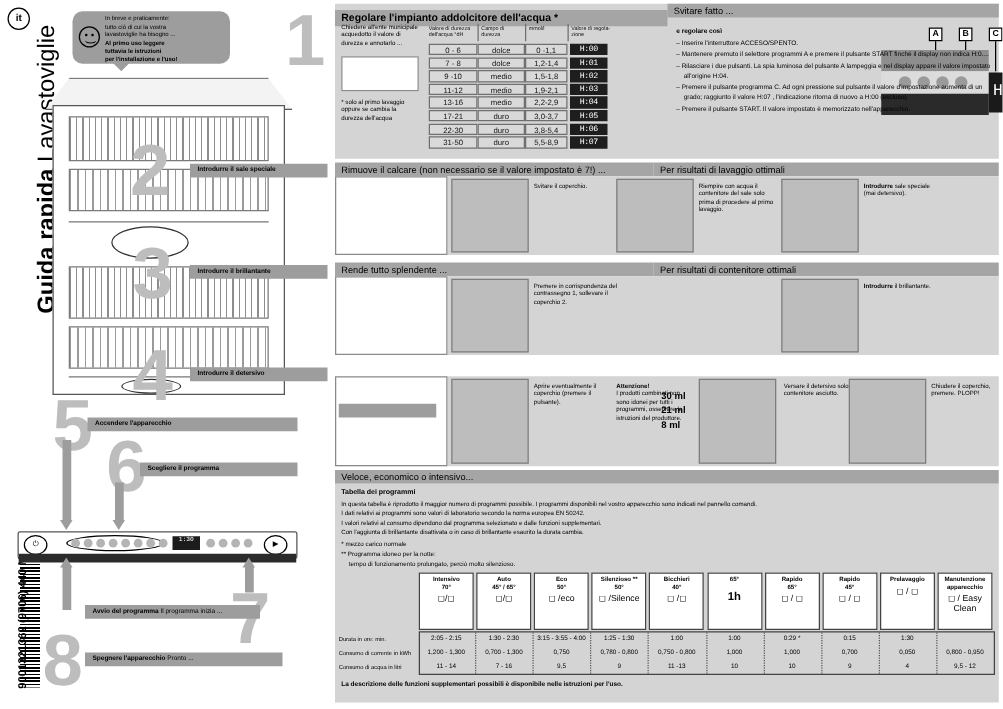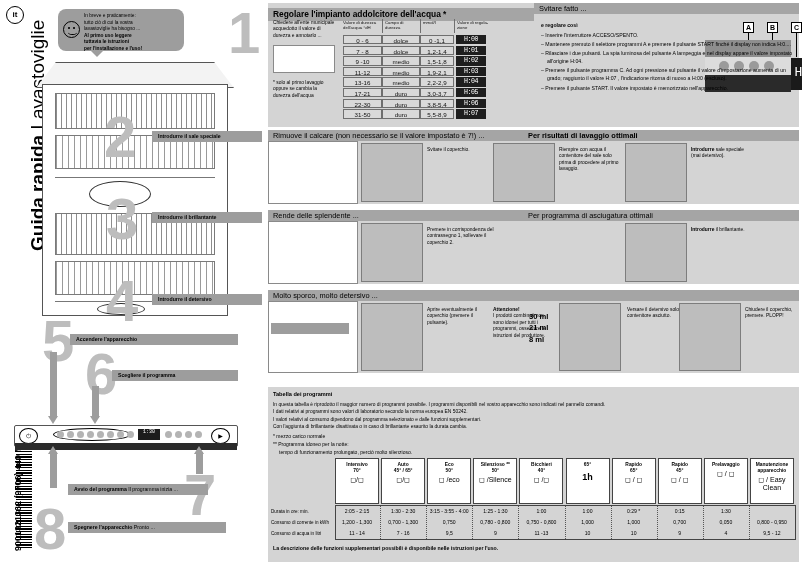--- a/index.html
+++ b/index.html
@@ -360,68 +360,68 @@
     <div class="bullets" style="left:276px; top:22px; width:252px;">
       <span class="hd">e regolare così</span>
       <span class="li">– Inserire l'interruttore ACCESO/SPENTO.</span>
       <span class="li">– Mantenere premuto il selettore programmi A e premere il pulsante START finché il display non indica H:0....</span>
       <span class="li">– Rilasciare i due pulsanti. La spia luminosa del pulsante A lampeggia e nel display appare il valore impostato all'origine H:04.</span>
       <span class="li">– Premere il pulsante programma C. Ad ogni pressione sul pulsante il valore d'impostazione aumenta di un grado; raggiunto il valore H:07 , l'indicazione ritorna di nuovo a H:00 (escluso).</span>
       <span class="li">– Premere il pulsante START. Il valore impostato è memorizzato nell'apparecchio.</span>
     </div>
 
     <div class="secbar" style="left:3px; top:130px; width:255px;">Rimuove il calcare (non necessario se il valore impostato è 7!) ...</div>
-    <div class="secbar" style="left:258px; top:130px; width:276px;font-weight:bold;">Per risultati di lavaggio ottimali</div>
+    <div class="secbar" style="left:258px; top:130px; width:276px;">Per risultati di lavaggio ottimali</div>
     <div class="panelbox" style="left:3px; top:141px; width:531px; height:63px;"></div>
     <div class="whitebox" style="left:3px; top:141px; width:90px; height:63px;"></div>
 
     <div class="imgbox" style="left:96px; top:143px; width:62px; height:59px;"></div>
     <div class="cap" style="left:162px; top:147px; width:62px;">Svitare il coperchio.</div>
     <div class="imgbox" style="left:228px; top:143px; width:62px; height:59px;"></div>
     <div class="cap" style="left:294px; top:147px; width:62px;">Riempire con acqua il contenitore del sale solo prima di procedere al primo lavaggio.</div>
     <div class="imgbox" style="left:360px; top:143px; width:62px; height:59px;"></div>
     <div class="cap" style="left:426px; top:147px; width:62px;">
       <b>Introdurre</b>
       <span>sale speciale (mai detersivo).</span>
     </div>
 
-    <div class="secbar" style="left:3px; top:210px; width:255px;">Rende delle splendente ...</div>
-    <div class="secbar" style="left:258px; top:210px; width:276px;">Per programma di asciugatura ottimali</div>
+    <div class="secbar" style="left:3px; top:210px; width:255px;">Rende tutto splendente ...</div>
+    <div class="secbar" style="left:258px; top:210px; width:276px;">Per risultati di contenitore ottimali</div>
     <div class="panelbox" style="left:3px; top:221px; width:531px; height:63px;"></div>
     <div class="whitebox" style="left:3px; top:221px; width:90px; height:63px;"></div>
 
     <div class="imgbox" style="left:96px; top:223px; width:62px; height:59px;"></div>
     <div class="cap" style="left:162px; top:227px; width:72px;">Premere in corrispondenza del contrassegno 1, sollevare il coperchio 2.</div>
     <div class="imgbox" style="left:360px; top:223px; width:62px; height:59px;"></div>
     <div class="cap" style="left:426px; top:227px; width:62px;">
       <b>Introdurre</b>
       <span>il brillantante.</span>
     </div>
 
-    <div class="secbar" style="left:3px; top:290px; width:531px;">Molto sporco, molto detersivo ...</div>
     <div class="panelbox" style="left:3px; top:301px; width:531px; height:72px;"></div>
     <div class="whitebox" style="left:3px; top:301px; width:90px; height:72px;"></div>
     <div class="steplabel" style="left:6px; top:323px; width:78px; font-size:0;"></div>
 
     <div class="imgbox" style="left:96px; top:303px; width:62px; height:68px;"></div>
     <div class="cap" style="left:162px; top:307px; width:58px;">Aprire eventualmente il coperchio (premere il pulsante).</div>
     <div class="cap" style="left:228px; top:307px; width:62px;">
       <b>Attenzione!</b><br>
       <span>I prodotti combinati non sono idonei per tutti i programmi, osservare le istruzioni del produttore.</span>
     </div>
     <div class="imgbox" style="left:294px; top:303px; width:62px; height:68px;"></div>
     <div class="cap" style="left:264px; top:311px; width:30px; font-size:7.6px; line-height:1.5; font-weight:bold;">
       <span>30 ml</span><br>
       <span>21 ml</span><br>
       <span>8 ml</span>
     </div>
     <div class="cap" style="left:362px; top:307px; width:60px;">Versare il detersivo solo nel contenitore asciutto.</div>
     <div class="imgbox" style="left:414px; top:303px; width:62px; height:68px;"></div>
     <div class="cap" style="left:480px; top:307px; width:52px;">Chiudere il coperchio, premere. PLOPP!</div>
 
+    <div class="secbar" style="left:3px; top:376px; width:531px;">Veloce, economico o intensivo...</div>
     <div class="panelbox" style="left:3px; top:387px; width:531px; height:175px;"></div>
 
     <div class="cap" style="left:8px; top:391px; font-weight:bold; font-size:5.6px;">Tabella dei programmi</div>
     <div class="cap" style="left:8px; top:401px; width:520px; line-height:1.5;">
       <span>In questa tabella è riprodotto il maggior numero di programmi possibile. I programmi disponibili nel vostro apparecchio sono indicati nel pannello comandi.</span><br>
       <span>I dati relativi ai programmi sono valori di  laboratorio secondo la norma europea EN 50242.</span><br>
       <span>I valori relativi al consumo dipendono dal programma selezionato e dalle funzioni supplementari.</span><br>
       <span>Con l'aggiunta di brillantante disattivata o in caso di brillantante esaurito la durata cambia.</span>
     </div>
     <div class="footnote" style="left:8px; top:433px;">* mezzo carico normale</div>

